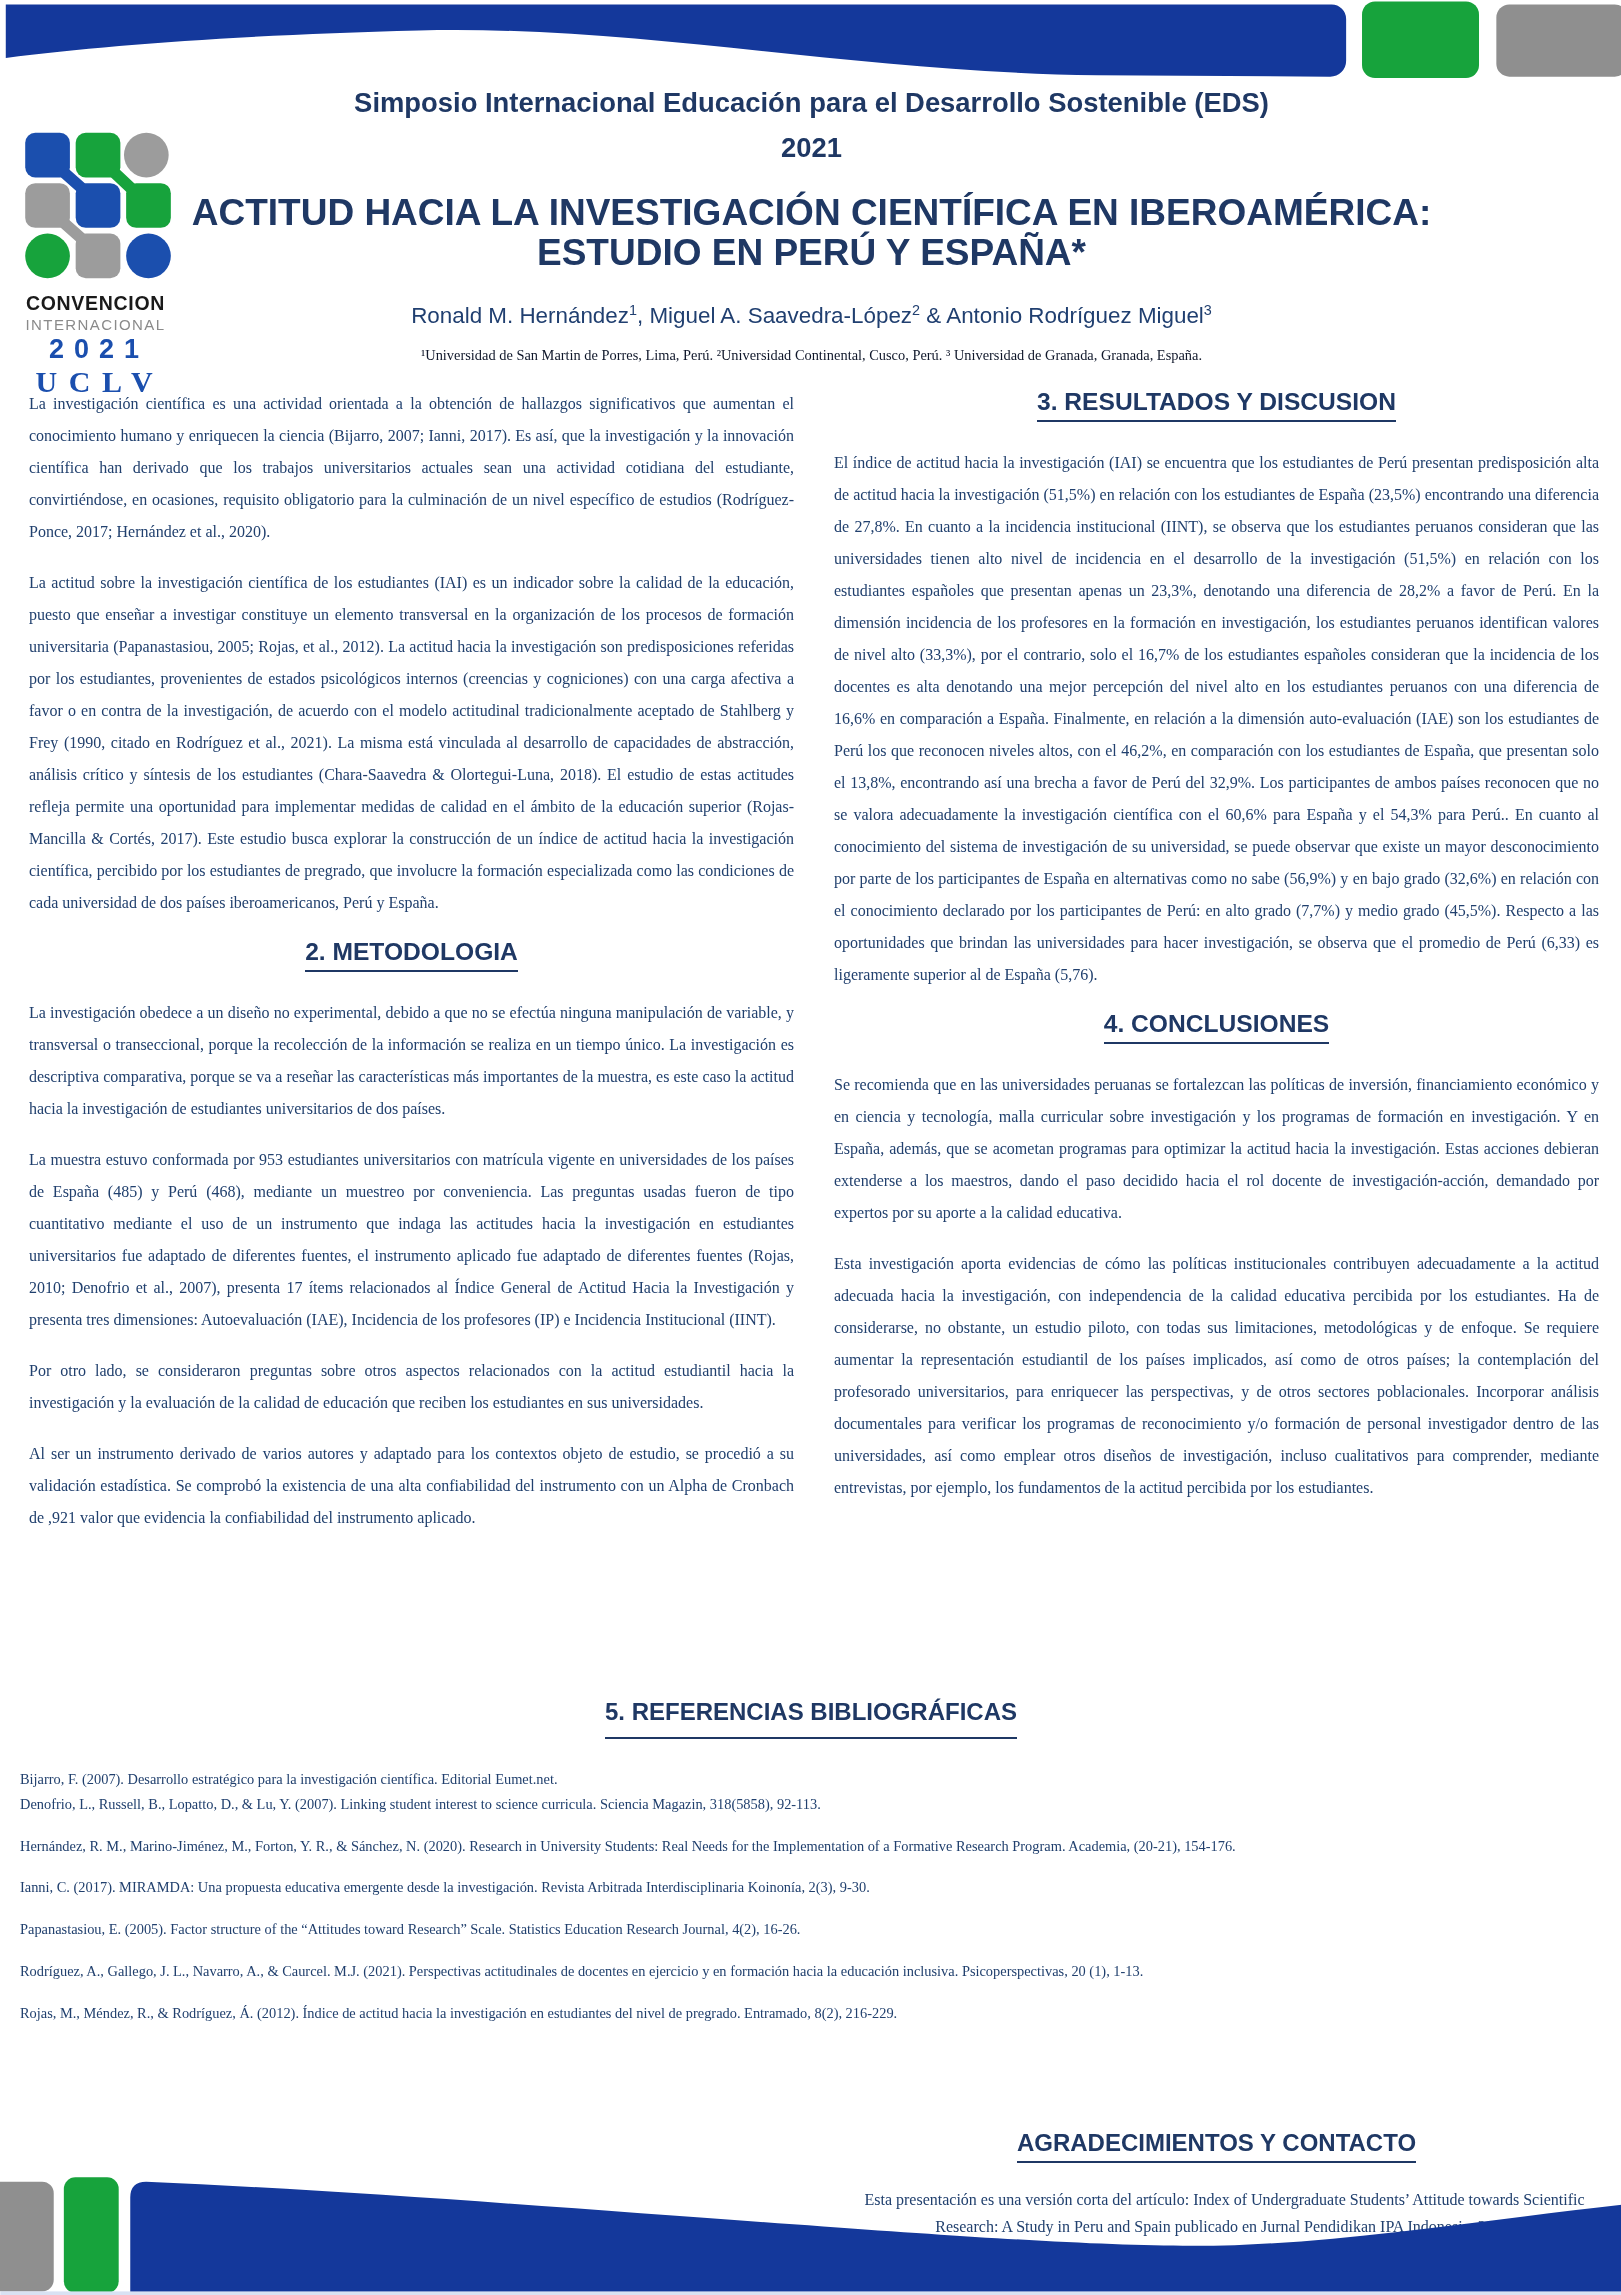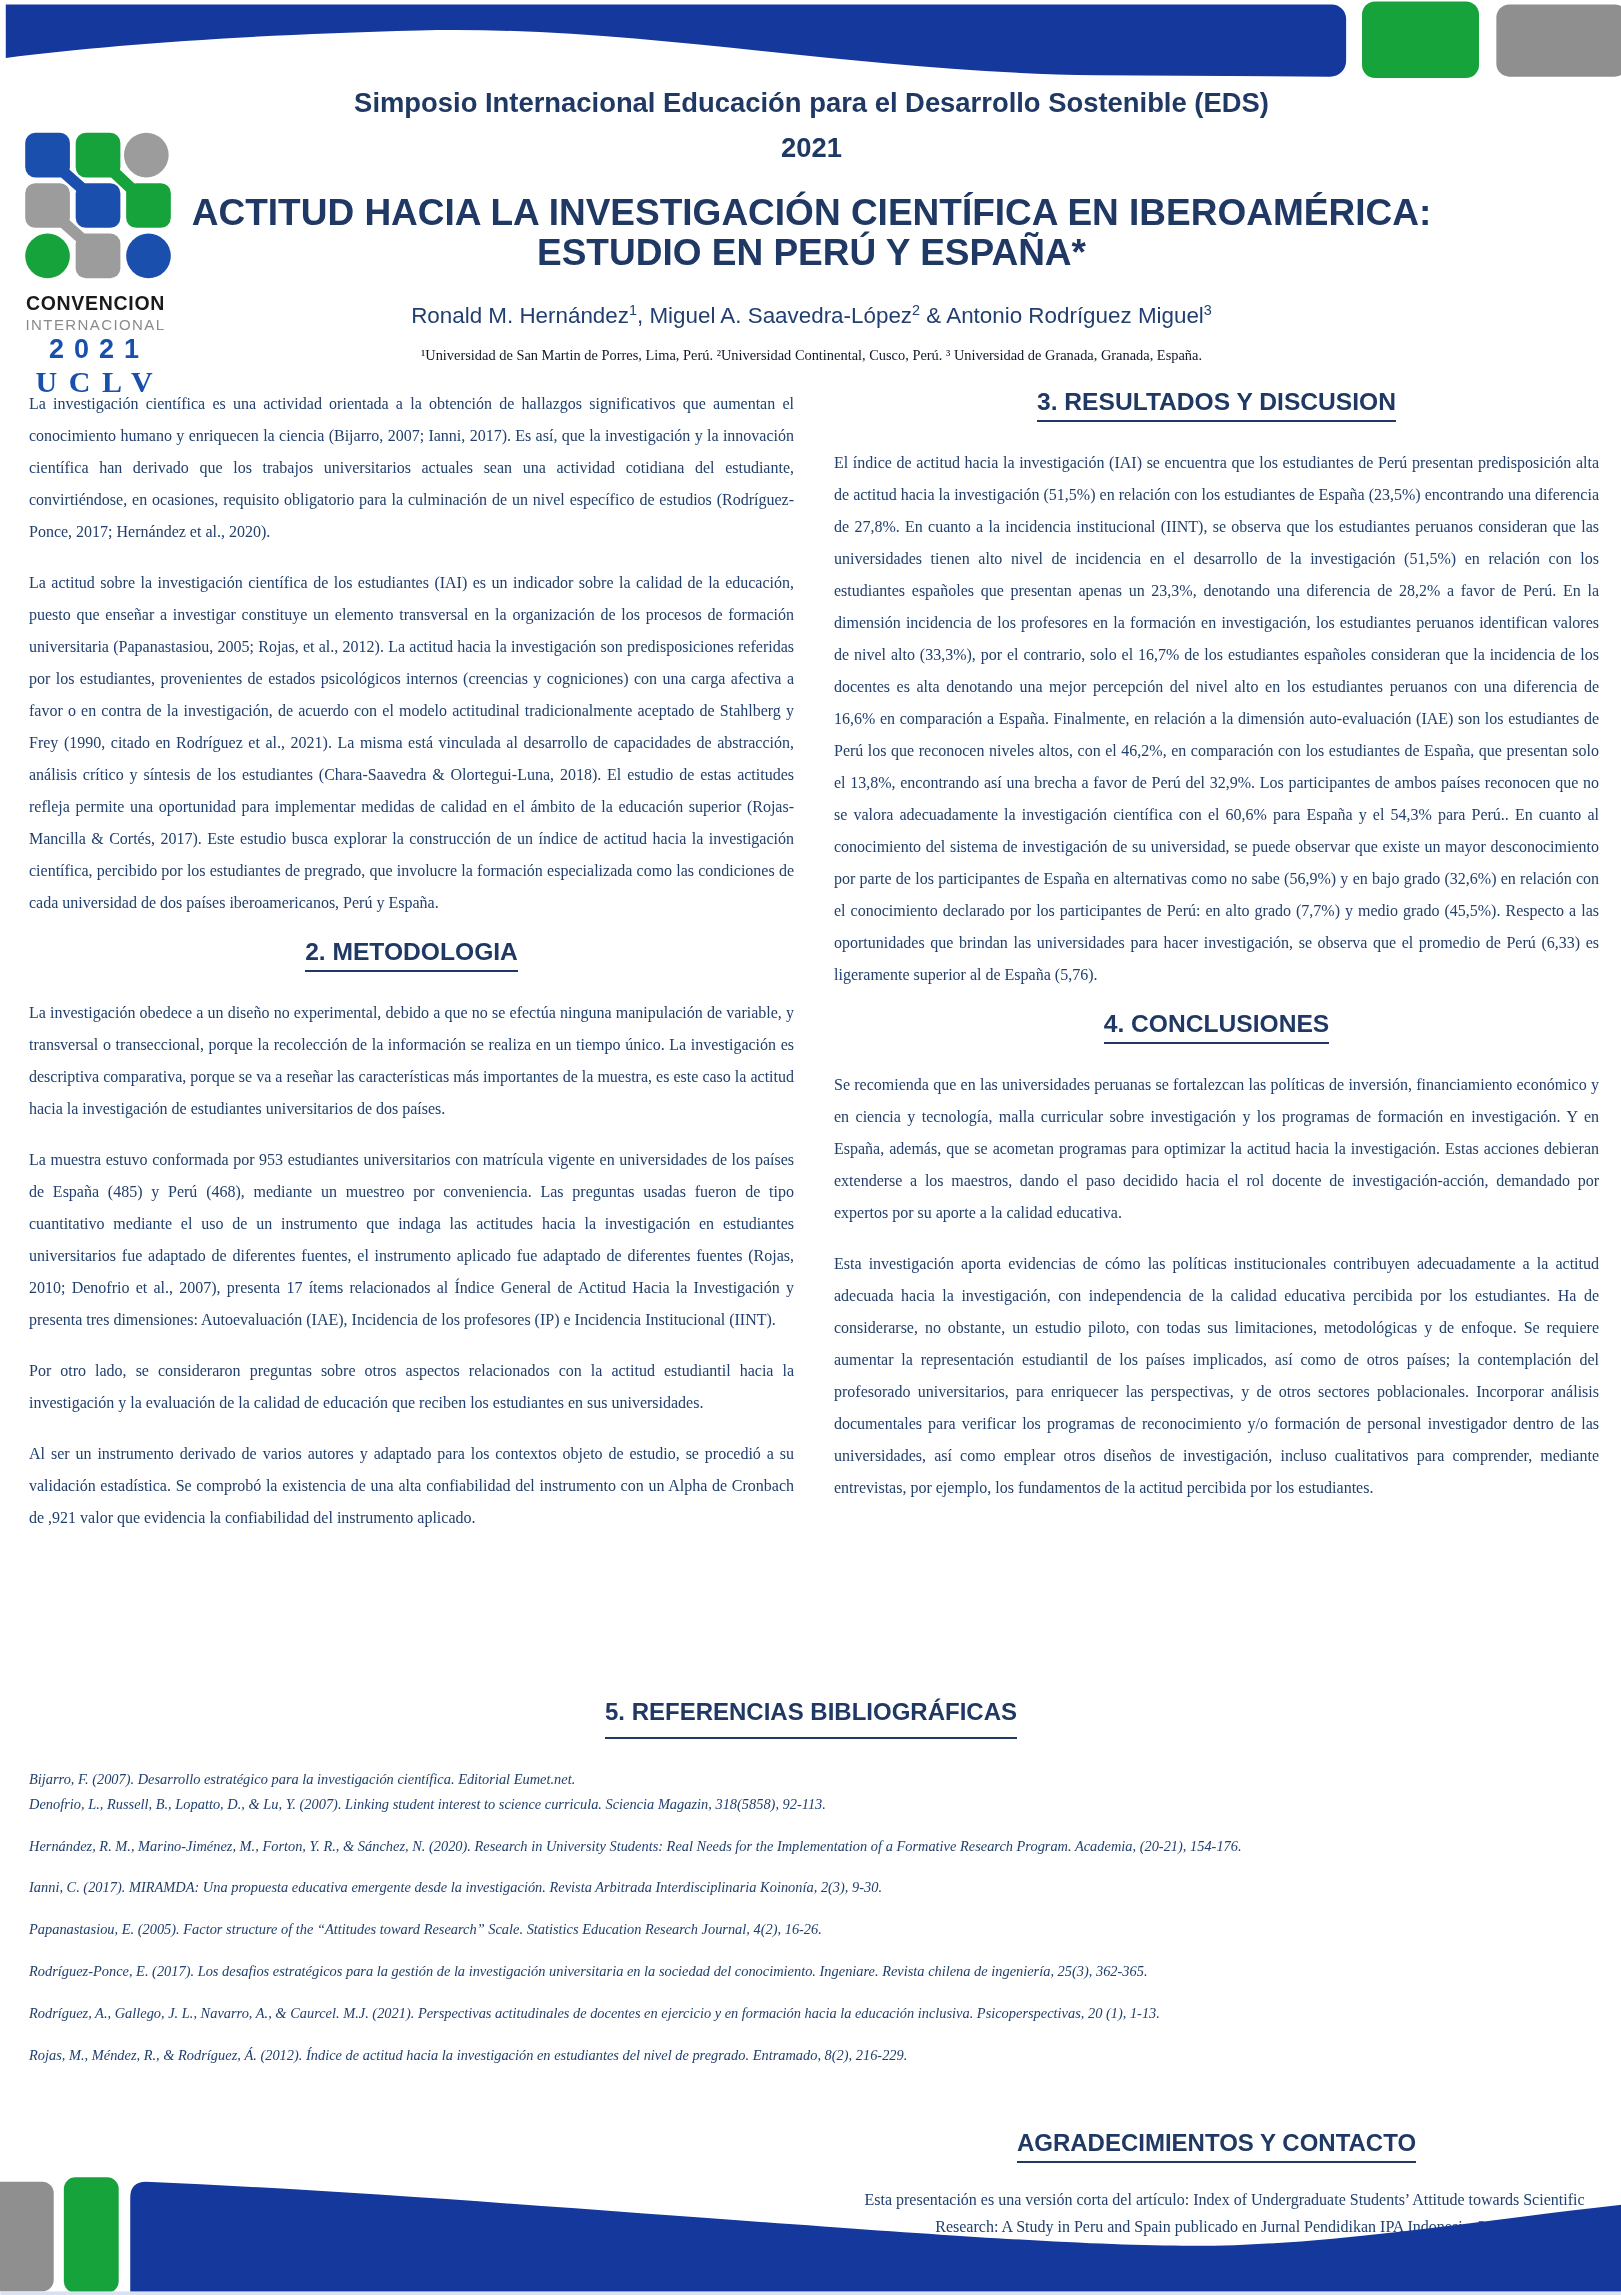--- a/index.html
+++ b/index.html
@@ -30,21 +30,21 @@
   .col{width:765px;}
   #col-left{left:29px;top:388px;}
   #col-right{left:834px;top:388px;}
   .section-h{font-family:"Liberation Sans",sans-serif;font-weight:bold;font-size:24.6px;color:#1f3864;text-align:center;margin:0 0 24.6px 0;}
   .section-h .u{border-bottom:2.9px solid #1f3864;padding-bottom:4.3px;display:inline-block;}
   .col p{margin:0 0 19px 0;font-size:16px;line-height:32px;text-align:justify;}
   .mid-h{margin-top:10px;}
   
   #refs-heading{left:0;top:1698px;width:1622px;text-align:center;font-family:"Liberation Sans",sans-serif;font-weight:bold;font-size:24px;color:#1f3864;}
   #refs-heading .u{border-bottom:2.9px solid #1f3864;padding-bottom:11px;display:inline-block;}
-  #refs-list{left:29px;top:1768px;width:1568px;font-style:italic;}
+  #refs-list{left:20px;top:1768px;width:1568px;}
   #refs-list ul{list-style:none;margin:0;padding:0;}
   #refs-list li{font-size:14.4px;line-height:22.4px;color:#21406e;margin-top:19.5px;text-align:left;}
   #refs-list li.tight{margin-top:2.2px;}
   #refs-list li:first-child{margin-top:0;}
   
   #agr-heading{left:811px;top:2129px;width:811px;text-align:center;font-family:"Liberation Sans",sans-serif;font-weight:bold;font-size:24px;color:#1f3864;}
   #agr-heading .u{border-bottom:2.9px solid #1f3864;padding-bottom:4.3px;display:inline-block;}
   #contact{left:859px;top:2186px;width:731px;font-size:16px;line-height:27.4px;color:#21406e;}
   #contact .p1{text-align:center;margin:0;}
   #contact .email{text-align:left;margin-top:4.3px;}
@@ -107,21 +107,20 @@
 </div>
 
 <div id="refs-heading" class="abs"><span class="u">5. REFERENCIAS BIBLIOGRÁFICAS</span></div>
 <div id="refs-list" class="abs">
   <ul>
     <li>Bijarro, F. (2007). Desarrollo estratégico para la investigación científica. Editorial Eumet.net.</li>
     <li class="tight">Denofrio, L., Russell, B., Lopatto, D., &amp; Lu, Y. (2007). Linking student interest to science curricula. Sciencia Magazin, 318(5858), 92-113.</li>
     <li>Hernández, R. M., Marino-Jiménez, M., Forton, Y. R., &amp; Sánchez, N. (2020). Research in University Students: Real Needs for the Implementation of a Formative Research Program. Academia, (20-21), 154-176.</li>
     <li>Ianni, C. (2017). MIRAMDA: Una propuesta educativa emergente desde la investigación. Revista Arbitrada Interdisciplinaria Koinonía, 2(3), 9-30.</li>
     <li>Papanastasiou, E. (2005). Factor structure of the “Attitudes toward Research” Scale. Statistics Education Research Journal, 4(2), 16-26.</li>
-    <li>Rodríguez-Ponce, E. (2017). Los desafios estratégicos para la gestión de la investigación universitaria en la sociedad del conocimiento. Ingeniare. Revista chilena de ingeniería, 25(3), 362-365.</li>
     <li>Rodríguez, A., Gallego, J. L., Navarro, A., &amp; Caurcel. M.J. (2021). Perspectivas actitudinales de docentes en ejercicio y en formación hacia la educación inclusiva. Psicoperspectivas, 20 (1), 1-13.</li>
     <li>Rojas, M., Méndez, R., &amp; Rodríguez, Á. (2012). Índice de actitud hacia la investigación en estudiantes del nivel de pregrado. Entramado, 8(2), 216-229.</li>
   </ul>
 </div>
 
 <div id="agr-heading" class="abs"><span class="u">AGRADECIMIENTOS Y CONTACTO</span></div>
 <div id="contact" class="abs">
   <p class="p1">Esta presentación es una versión corta del artículo: Index of Undergraduate Students’ Attitude towards Scientific Research: A Study in Peru and Spain publicado en Jurnal Pendidikan IPA Indonesia, 2021.</p>
   <p class="email">Email: ronald.hernandez@outlook.com.pe</p>
 </div>

